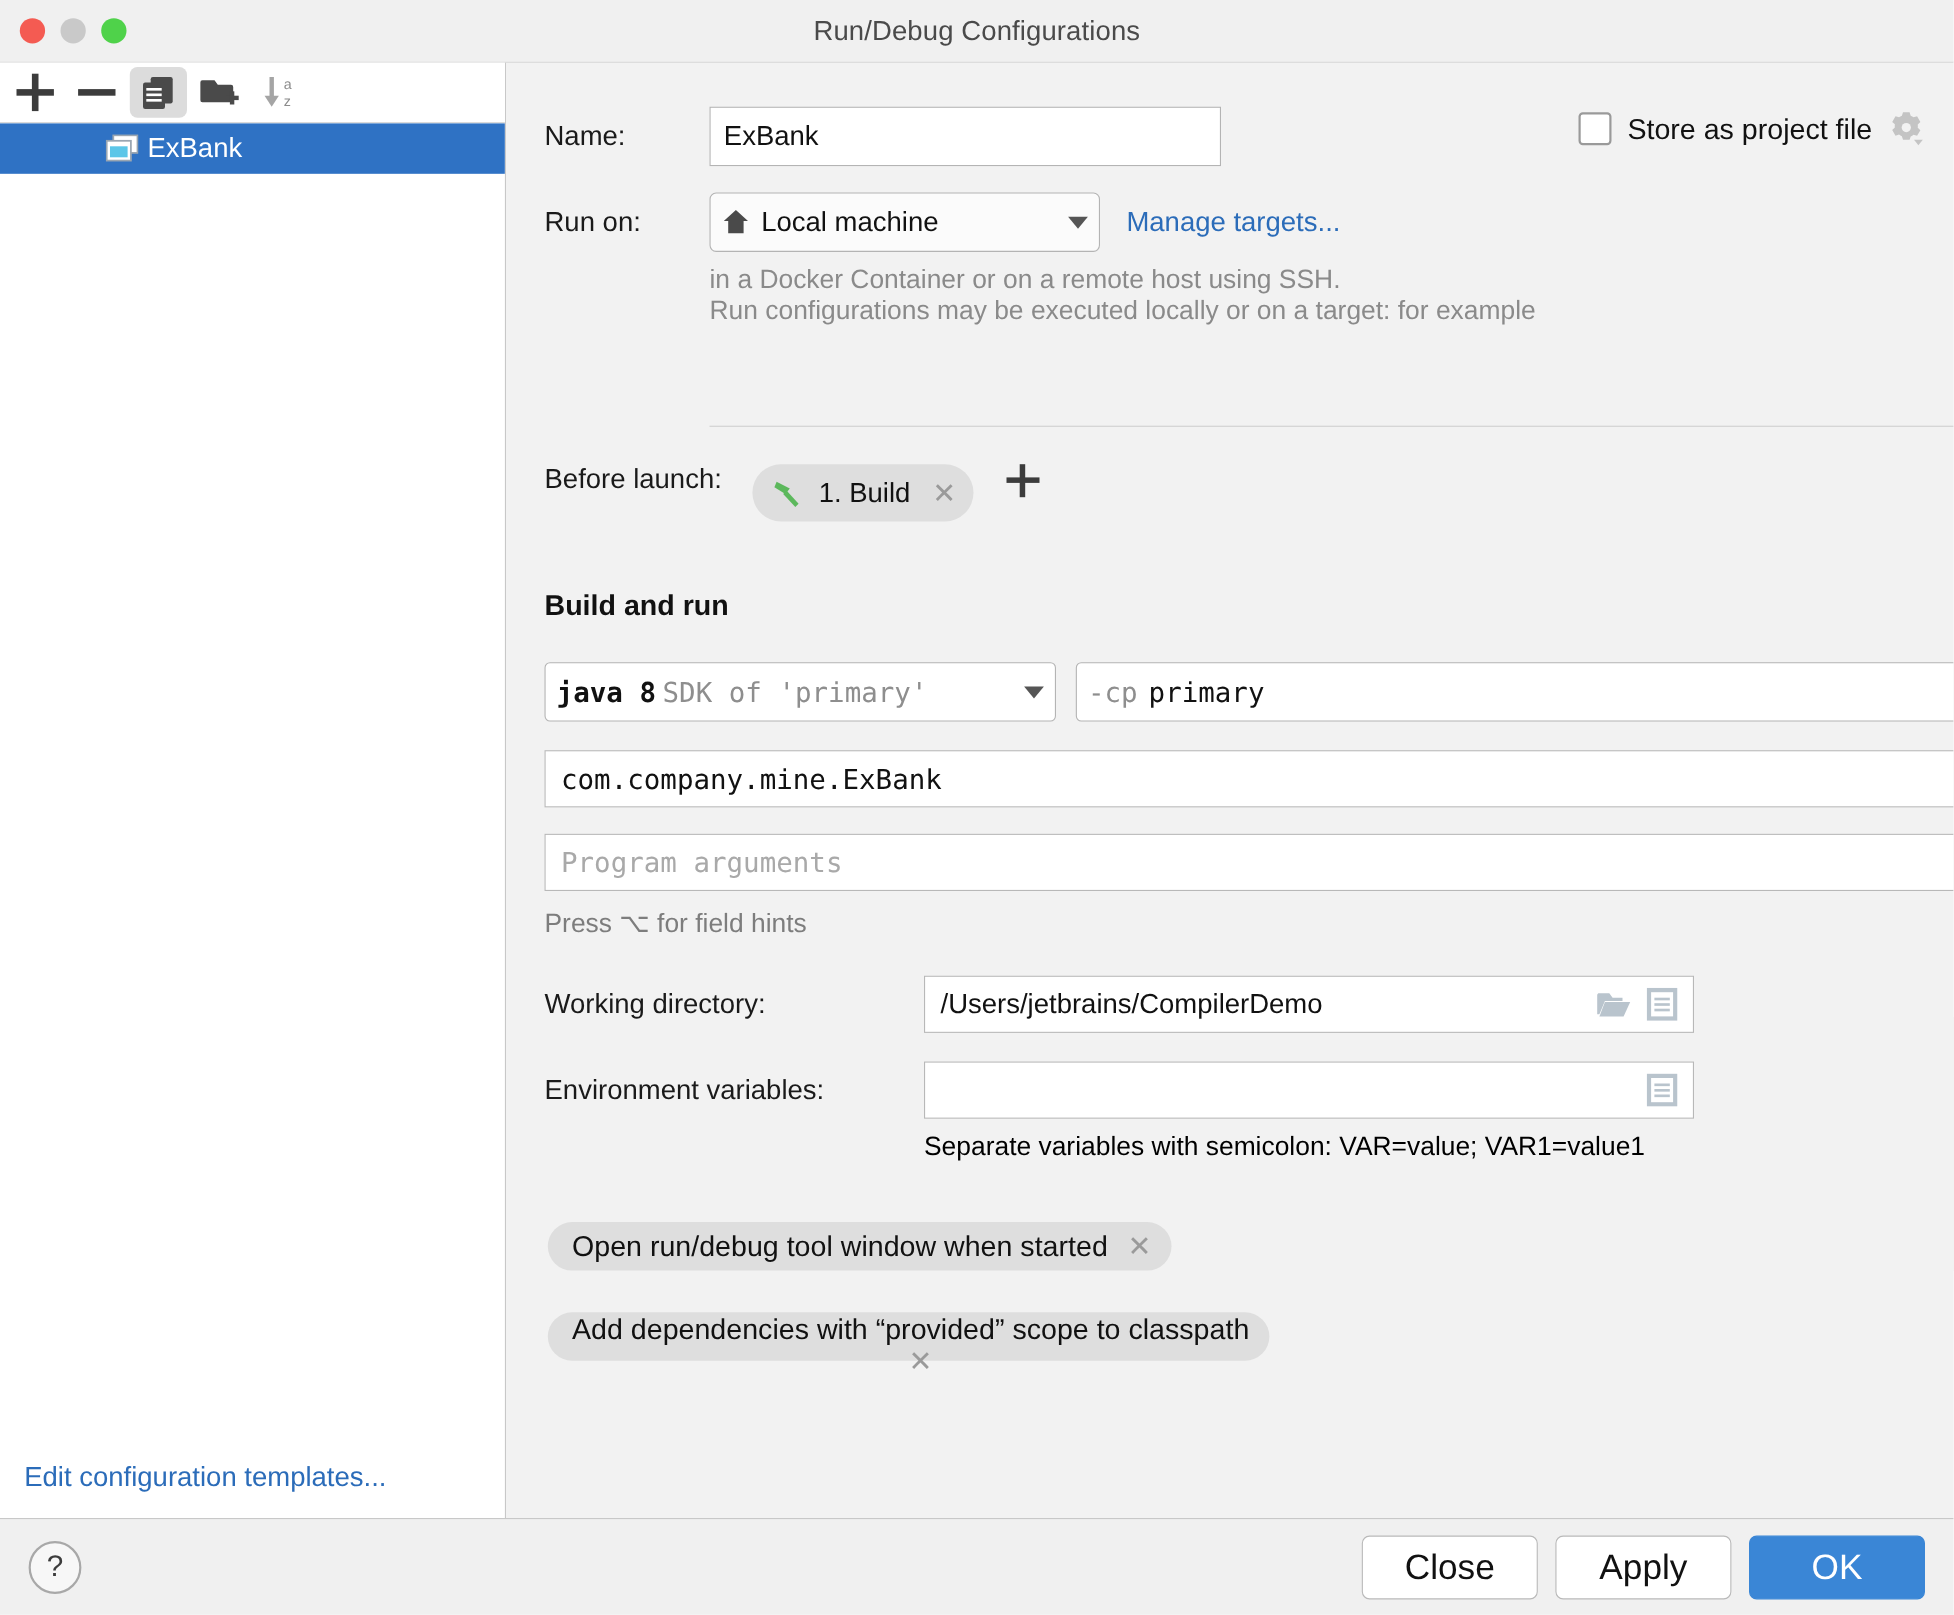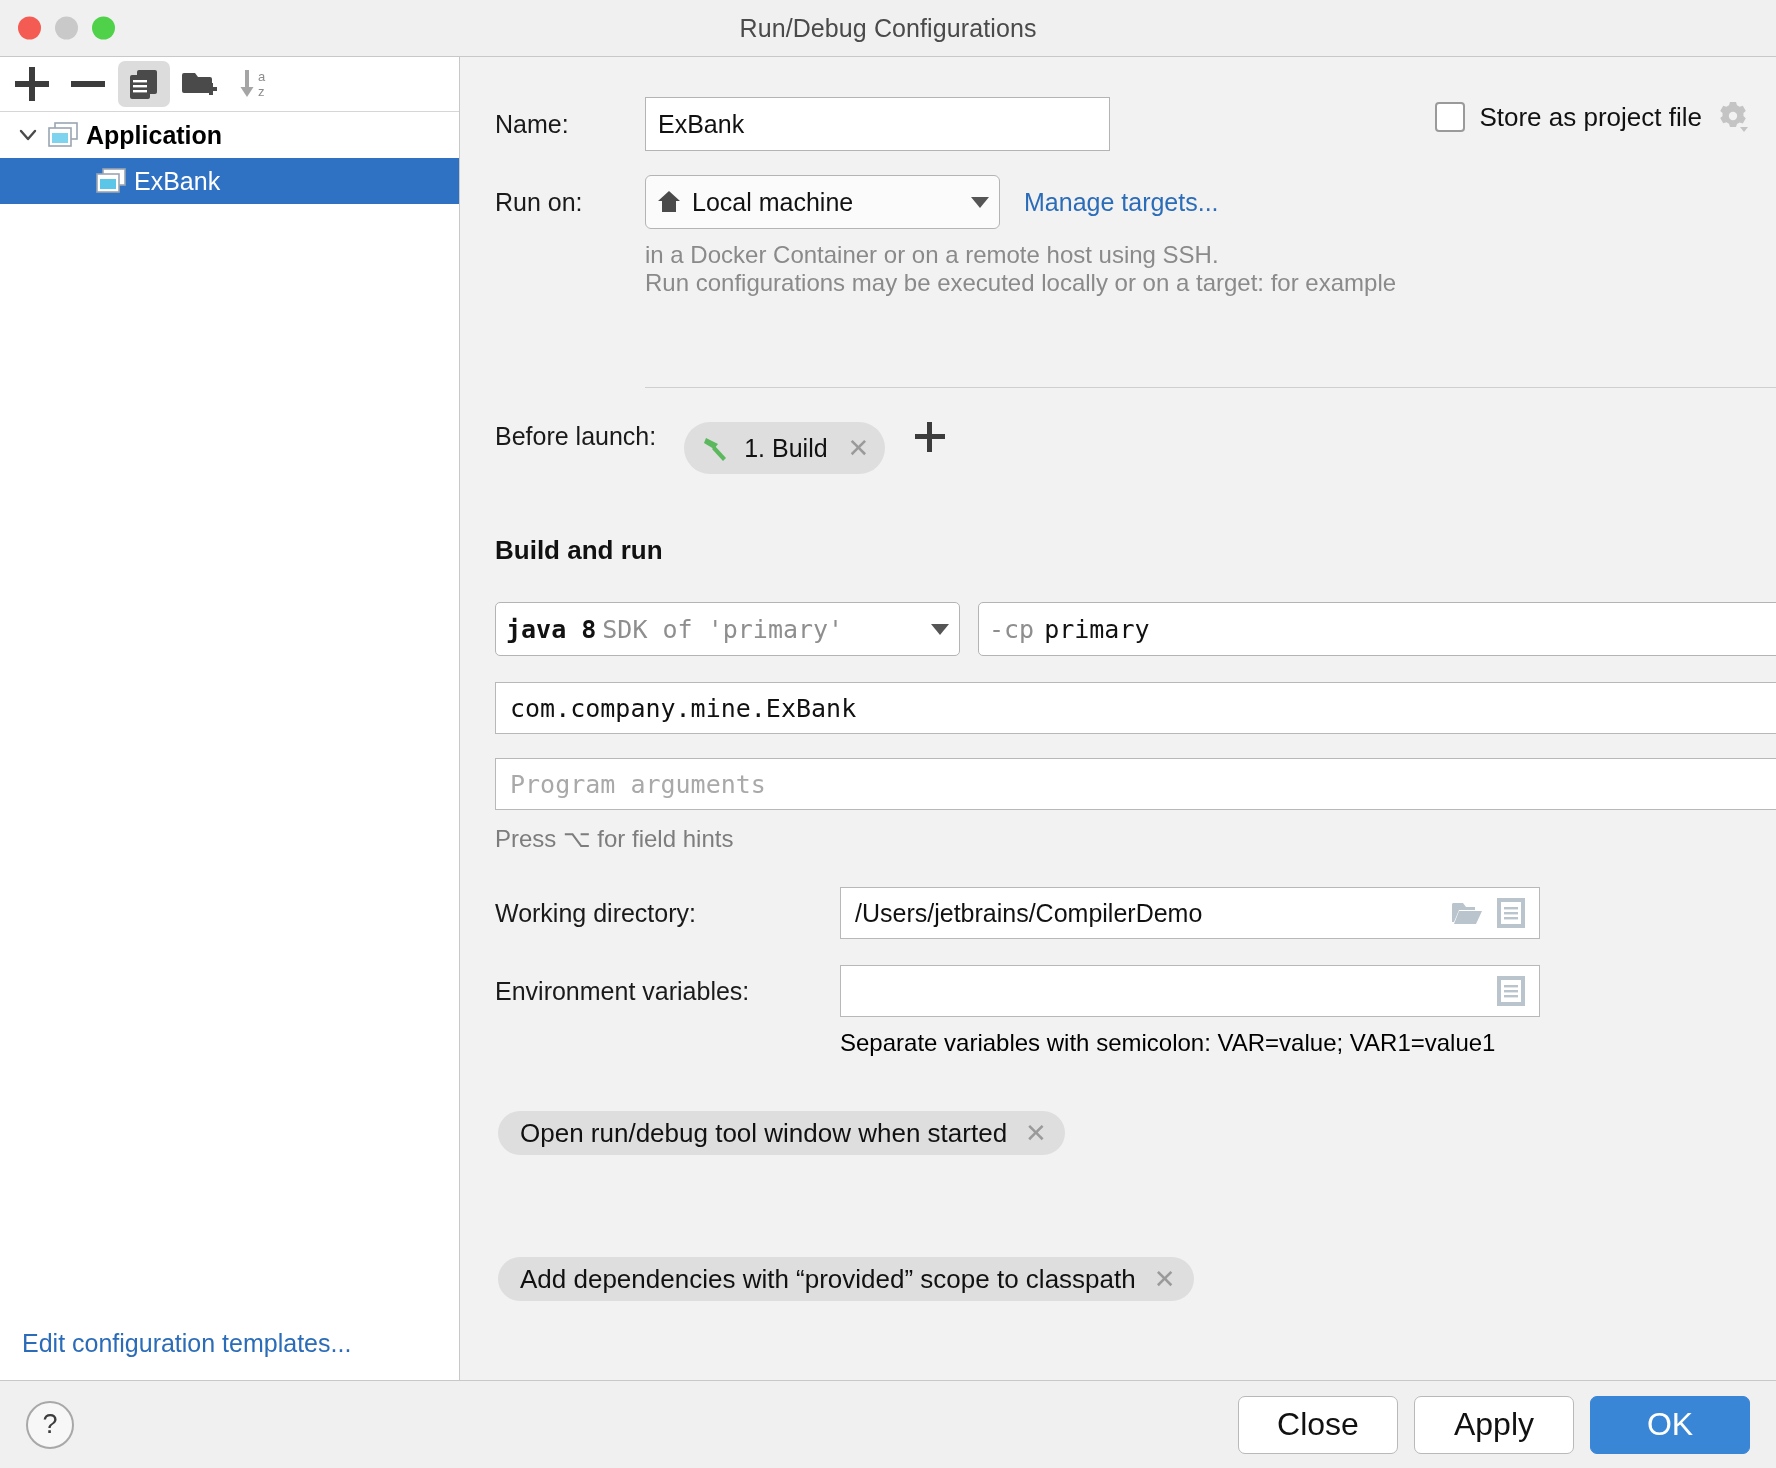--- a/index.html
+++ b/index.html
@@ -361,21 +361,21 @@
     background: #dedede;
     border-radius: 28px;
     height: 44px;
     display: inline-flex;
     align-items: center;
     padding: 0 18px 0 22px;
     font-size: 26px;
     color: #111;
   }
   #opt-chip-1 { top: 1054px; }
-  #opt-chip-2 { top: 1200px; }
+  #opt-chip-2 { top: 1136px; flex-direction: column; }
   .opt-chip .chip-x { margin-left: 18px; }
 
   
   .footer {
     flex: 0 0 88px;
     height: 88px;
     background: #f0f0f0;
     border-top: 1px solid #c8c8c8;
     display: flex;
     align-items: center;
@@ -459,35 +459,20 @@
               <rect x="7" y="3" width="4" height="21" fill="#a5a5a5"></rect>
               <path d="M9 30 L2.5 20 L15.5 20 Z" fill="#a5a5a5"></path>
               <text x="20" y="14" font-family="Liberation Sans, sans-serif" font-size="13" fill="#8c8c8c">a</text>
               <text x="20" y="29" font-family="Liberation Sans, sans-serif" font-size="13" fill="#8c8c8c">z</text>
             </svg>
           </span>
         </div>
       </div>
 
       <div class="tree">
-        <div class="tree-row group">
-          <span class="chev">
-            <svg width="22" height="22" viewBox="0 0 22 22">
-              <path d="M4 7 L11 15 L18 7" stroke="#4a4a4a" stroke-width="2.4" fill="none" stroke-linecap="round" stroke-linejoin="round"></path>
-            </svg>
-          </span>
-          <span class="app-icon">
-            <svg width="30" height="26" viewBox="0 0 30 26">
-              <rect x="7" y="1" width="22" height="16" fill="#ffffff" stroke="#9aa6b2" stroke-width="1.6"></rect>
-              <rect x="1" y="6" width="22" height="18" fill="#ffffff" stroke="#9aa6b2" stroke-width="1.6"></rect>
-              <rect x="4" y="11" width="16" height="10" fill="#7ed3ef"></rect>
-            </svg>
-          </span>
-          <span class="tree-label">Application</span>
-        </div>
         <div class="tree-row child selected">
           <span class="app-icon">
             <svg width="30" height="26" viewBox="0 0 30 26">
               <rect x="7" y="1" width="22" height="16" fill="#ffffff" stroke="#9aa6b2" stroke-width="1.6"></rect>
               <rect x="1" y="6" width="22" height="18" fill="#ffffff" stroke="#9aa6b2" stroke-width="1.6"></rect>
               <rect x="4" y="11" width="16" height="10" fill="#5cc6e8"></rect>
             </svg>
           </span>
           <span class="tree-label">ExBank</span>
         </div>

